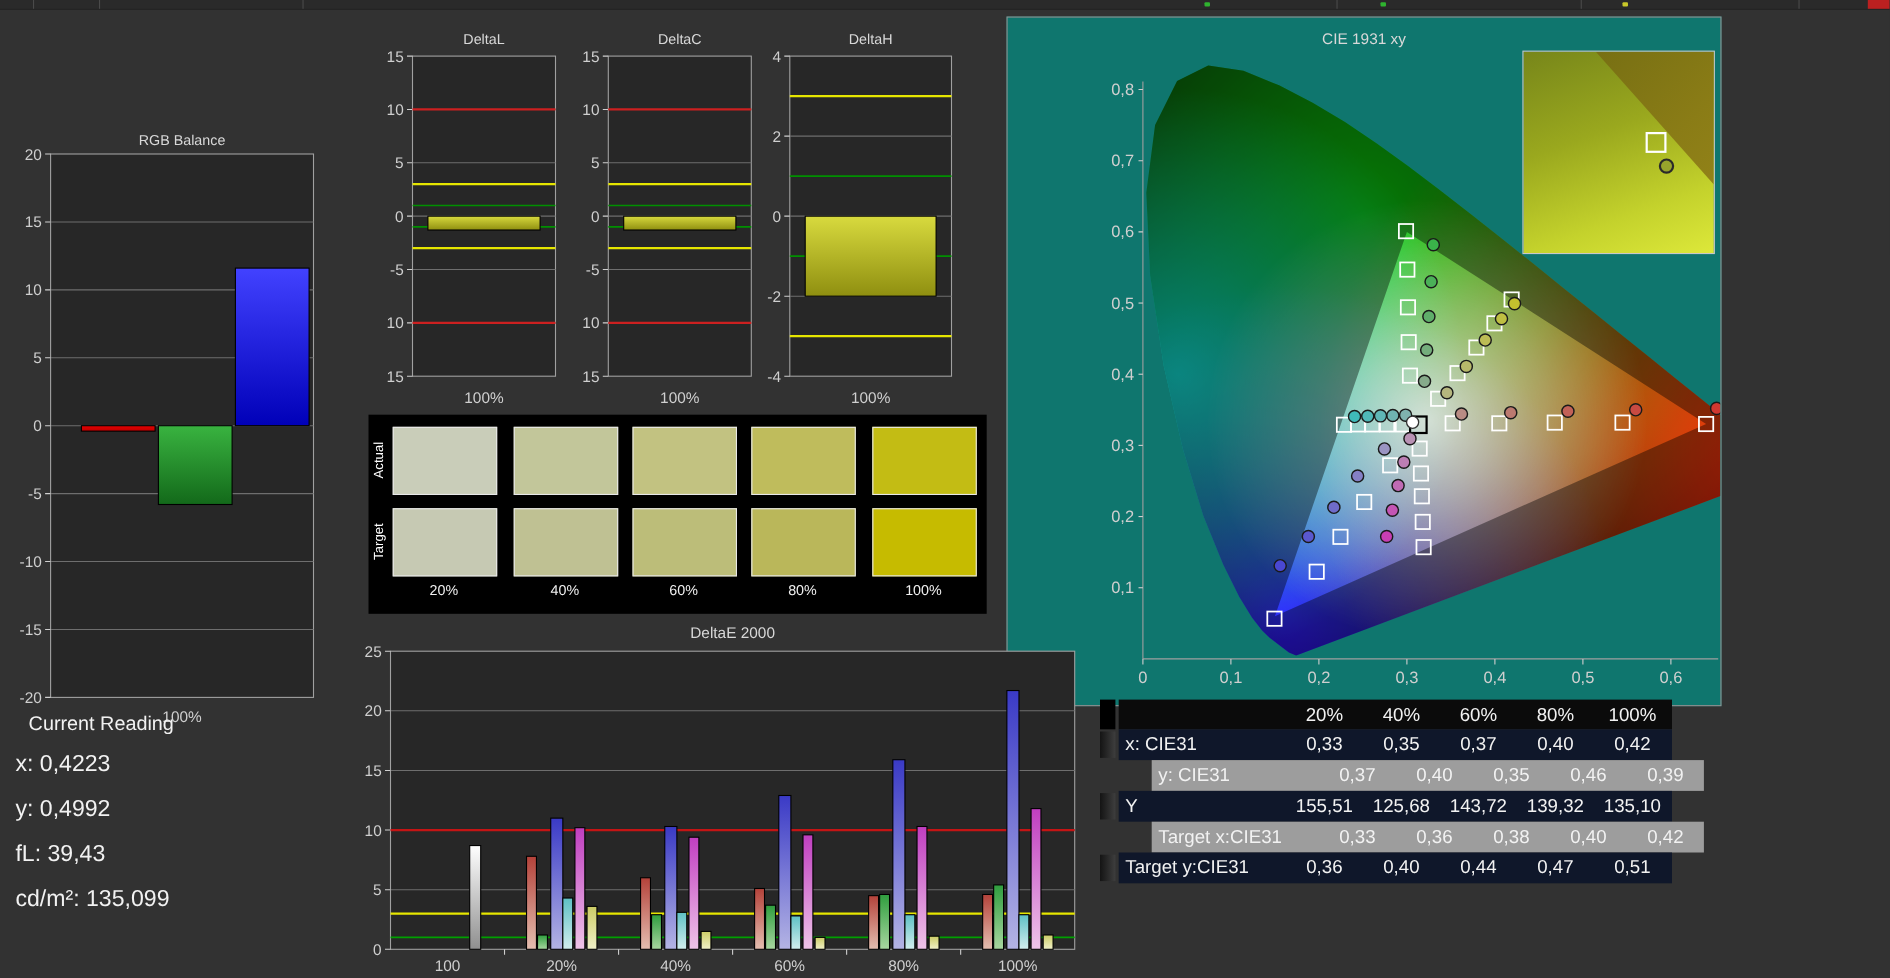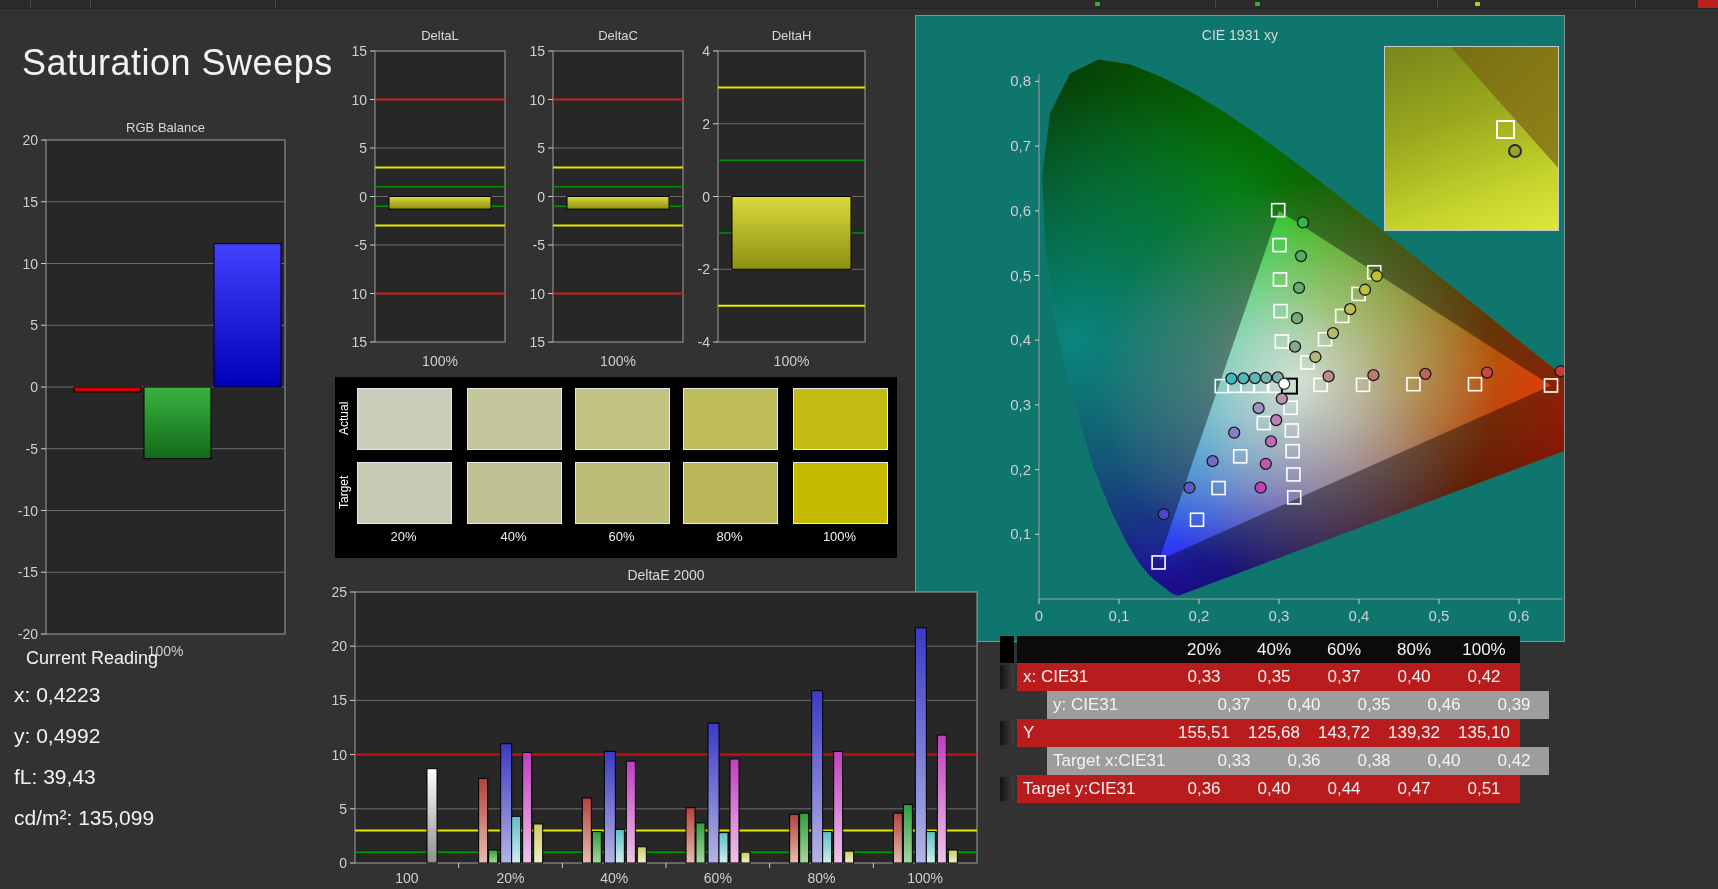--- a/index.html
+++ b/index.html
@@ -24,21 +24,21 @@
   #cie-inset .inset-dot{position:absolute;left:71%;top:53%;width:10px;height:10px;border-radius:50%;background:#97a42c;border:2px solid #2a2a2a;}
   #results-table{position:absolute;left:1000px;top:636px;width:520px;color:#f2f2f2;font-size:17px;}
   .tr{display:flex;align-items:center;height:28px;margin-bottom:0px;}
   .tr .cap{width:14px;height:24px;margin-right:3px;background:linear-gradient(to right,#141414,#3e3e3e);}
   .tr.header{height:27px;}
   .tr.header .cap{background:#000;height:27px;}
   .tr .lbl{width:146px;padding-left:6px;}
   .tr .val{width:70px;text-align:center;}
   .tr.header .rowbg{background:#0b0b0b;}
   .tr .rowbg{display:flex;align-items:center;height:100%;flex:1;}
-  .tr.dark .rowbg{background:#b91c1c;}
+  .tr.dark .rowbg{background:#0f172a;}
   .tr.light .rowbg{background:#9d9d9d;margin-left:44px;}
   #current-reading{position:absolute;left:14px;top:648px;color:#f2f2f2;}
   #current-reading .cr-title{font-size:18px;margin-bottom:14px;margin-left:12px;}
   #current-reading .cr-line{font-size:21px;margin-bottom:17px;}
   svg text{font-family:"Liberation Sans",sans-serif;}
 </style>
 </head>
 <body>
 
 <div id="stage">
@@ -49,21 +49,20 @@
       <div class="strip-div" style="left: 275px;"></div>
       <div class="strip-div" style="left: 1215px;"></div>
       <div class="strip-div" style="left: 1437px;"></div>
       <div class="strip-div" style="left: 1635px;"></div>
       <div class="strip-dot" style="left: 1095px; background: rgb(47, 179, 47);"></div>
       <div class="strip-dot" style="left: 1255px; background: rgb(47, 179, 47);"></div>
       <div class="strip-dot" style="left: 1475px; background: rgb(200, 200, 42);"></div>
       <div class="strip-end" style="left: 1698px; width: 20px; background: rgb(187, 32, 32);"></div>
     </div>
 
-  <h1 id="page-title">Saturation Sweeps</h1>
 
   <svg id="rgb-svg" class="panel-abs" style="left:8px;top:116px;" width="300" height="548">
       <text x="157.5" y="16" font-size="13" text-anchor="middle" fill="#d8d8d8">RGB Balance</text>
       <rect x="38" y="24" width="239" height="494" fill="#272727" stroke="#a0a0a0"></rect>
       <line x1="33" y1="24" x2="38" y2="24" stroke="#cfcfcf"></line>
       <text x="30" y="29" font-size="14" text-anchor="end" fill="#cfcfcf">20</text>
       <line x1="38" y1="85.75" x2="277" y2="85.75" stroke="#6e6e6e"></line>
       <line x1="33" y1="85.75" x2="38" y2="85.75" stroke="#cfcfcf"></line>
       <text x="30" y="90.75" font-size="14" text-anchor="end" fill="#cfcfcf">15</text>
       <line x1="38" y1="147.5" x2="277" y2="147.5" stroke="#6e6e6e"></line>

